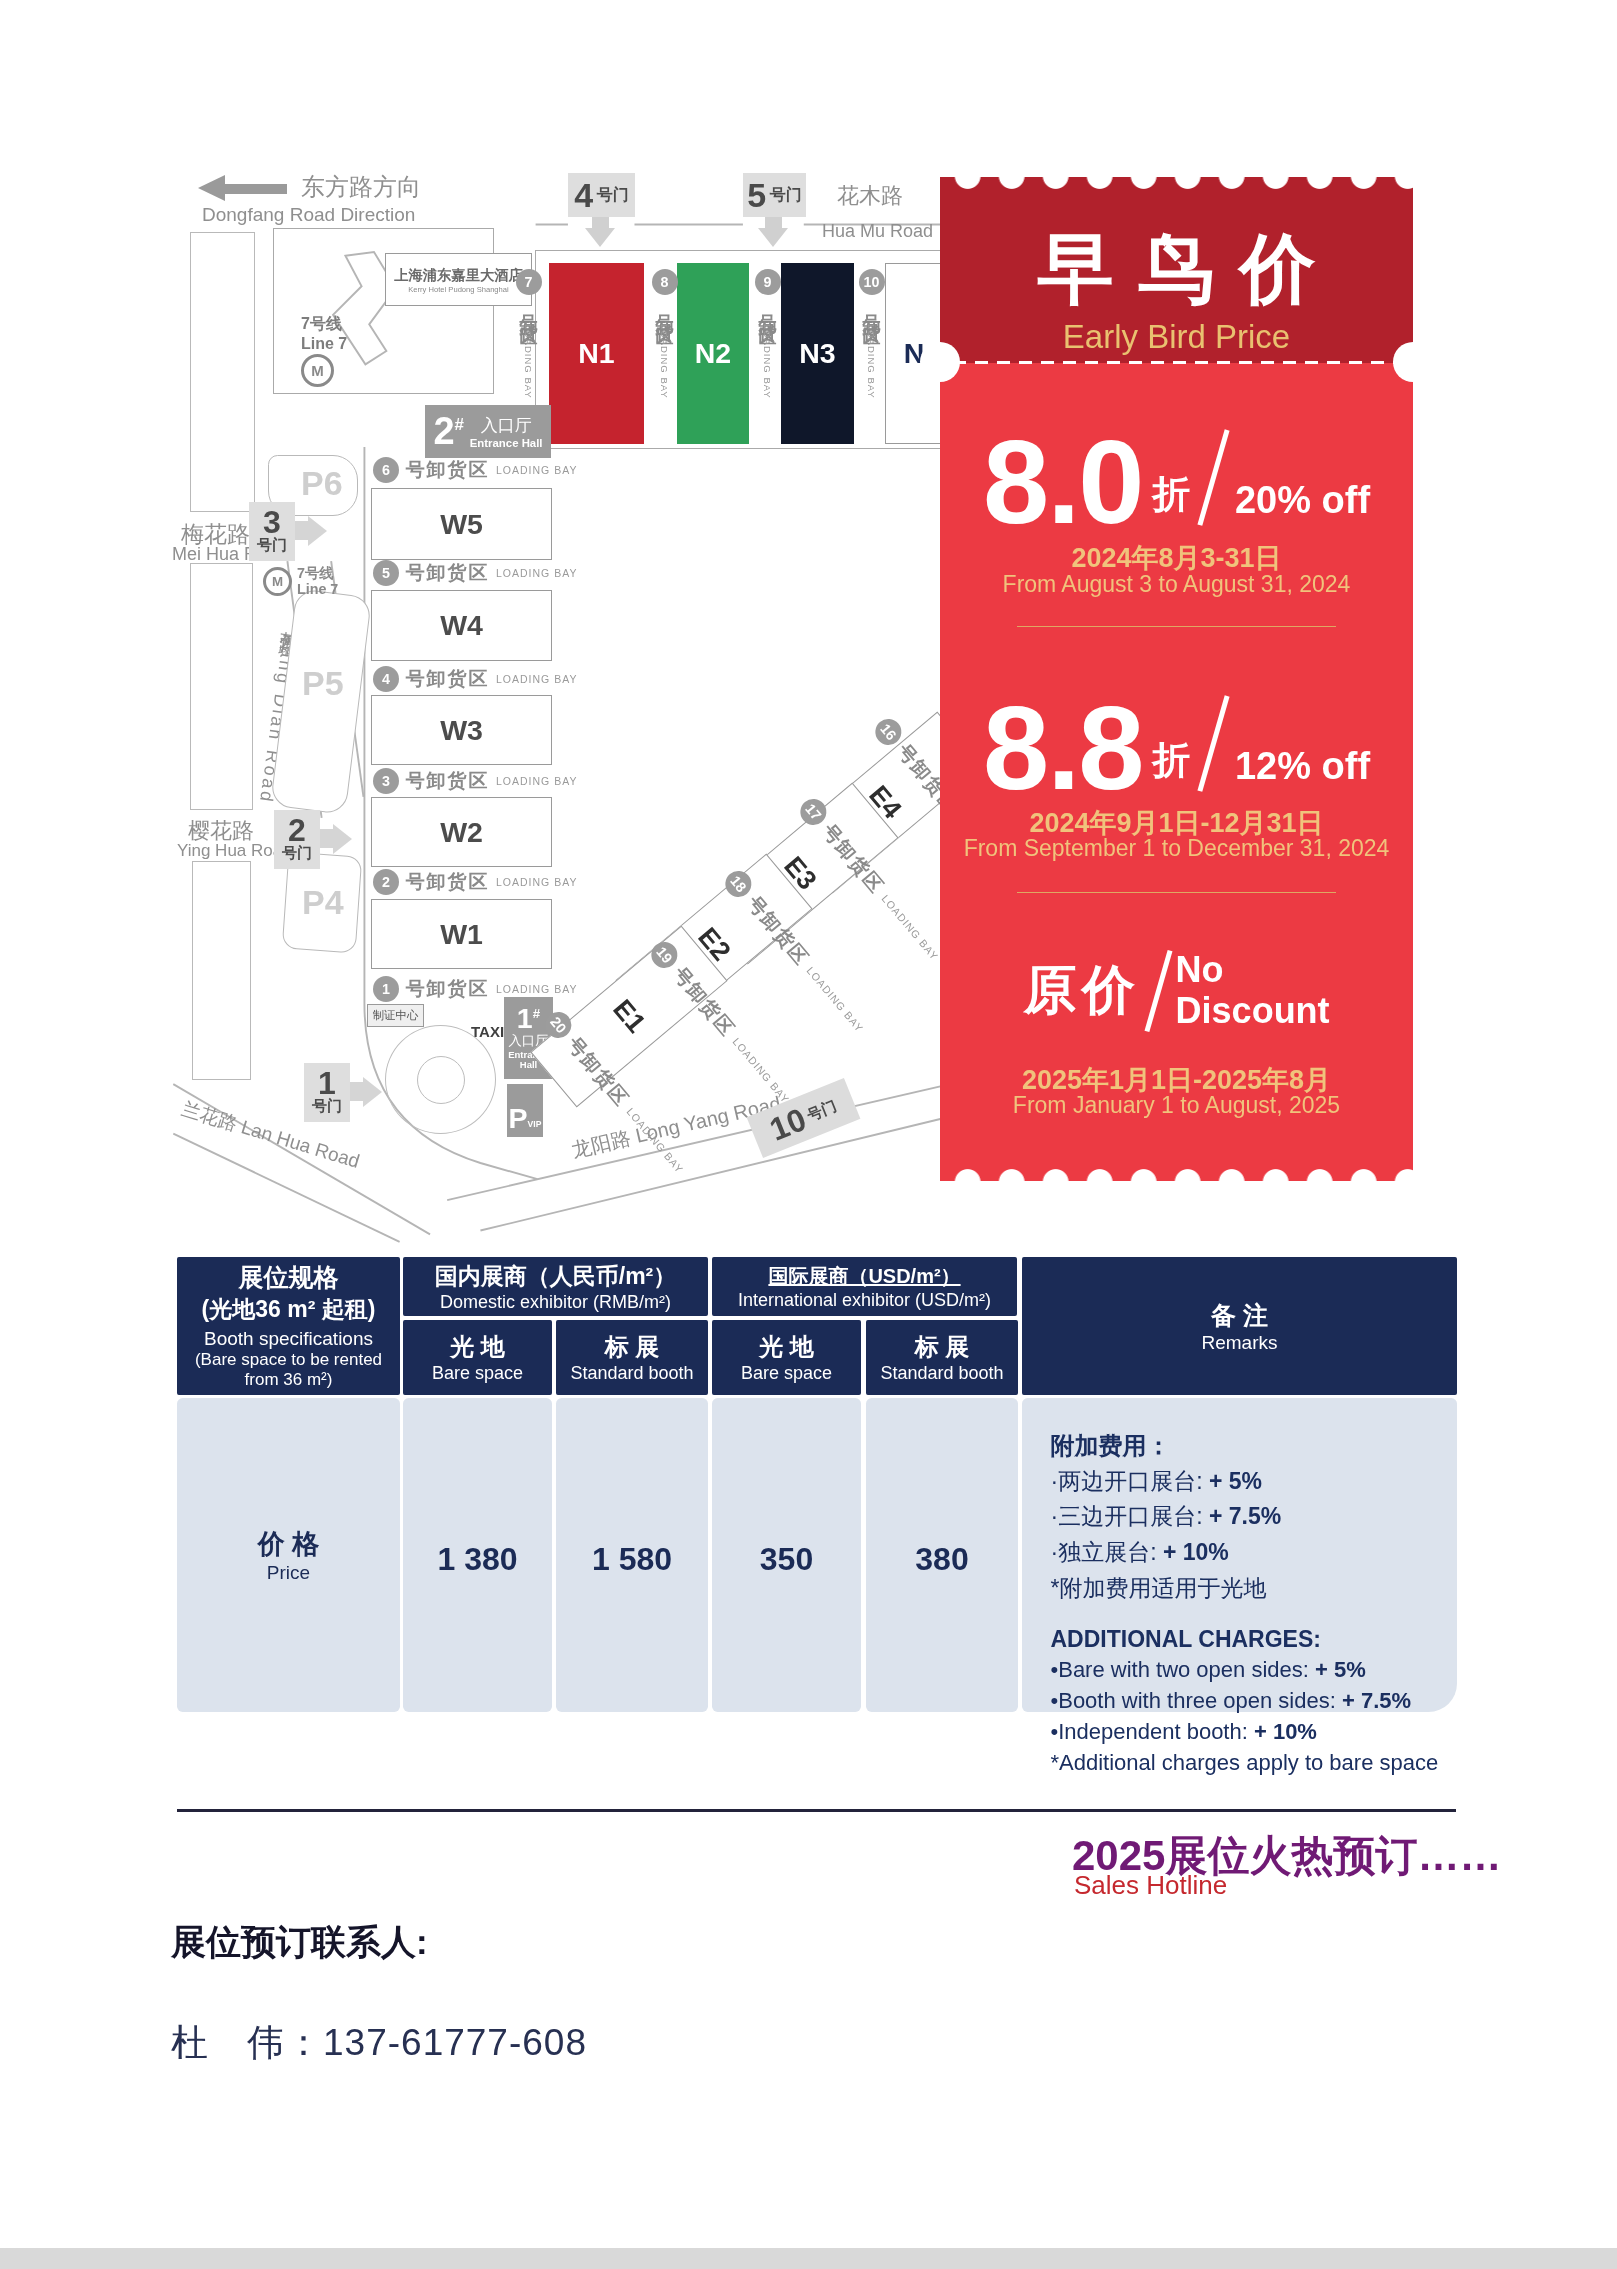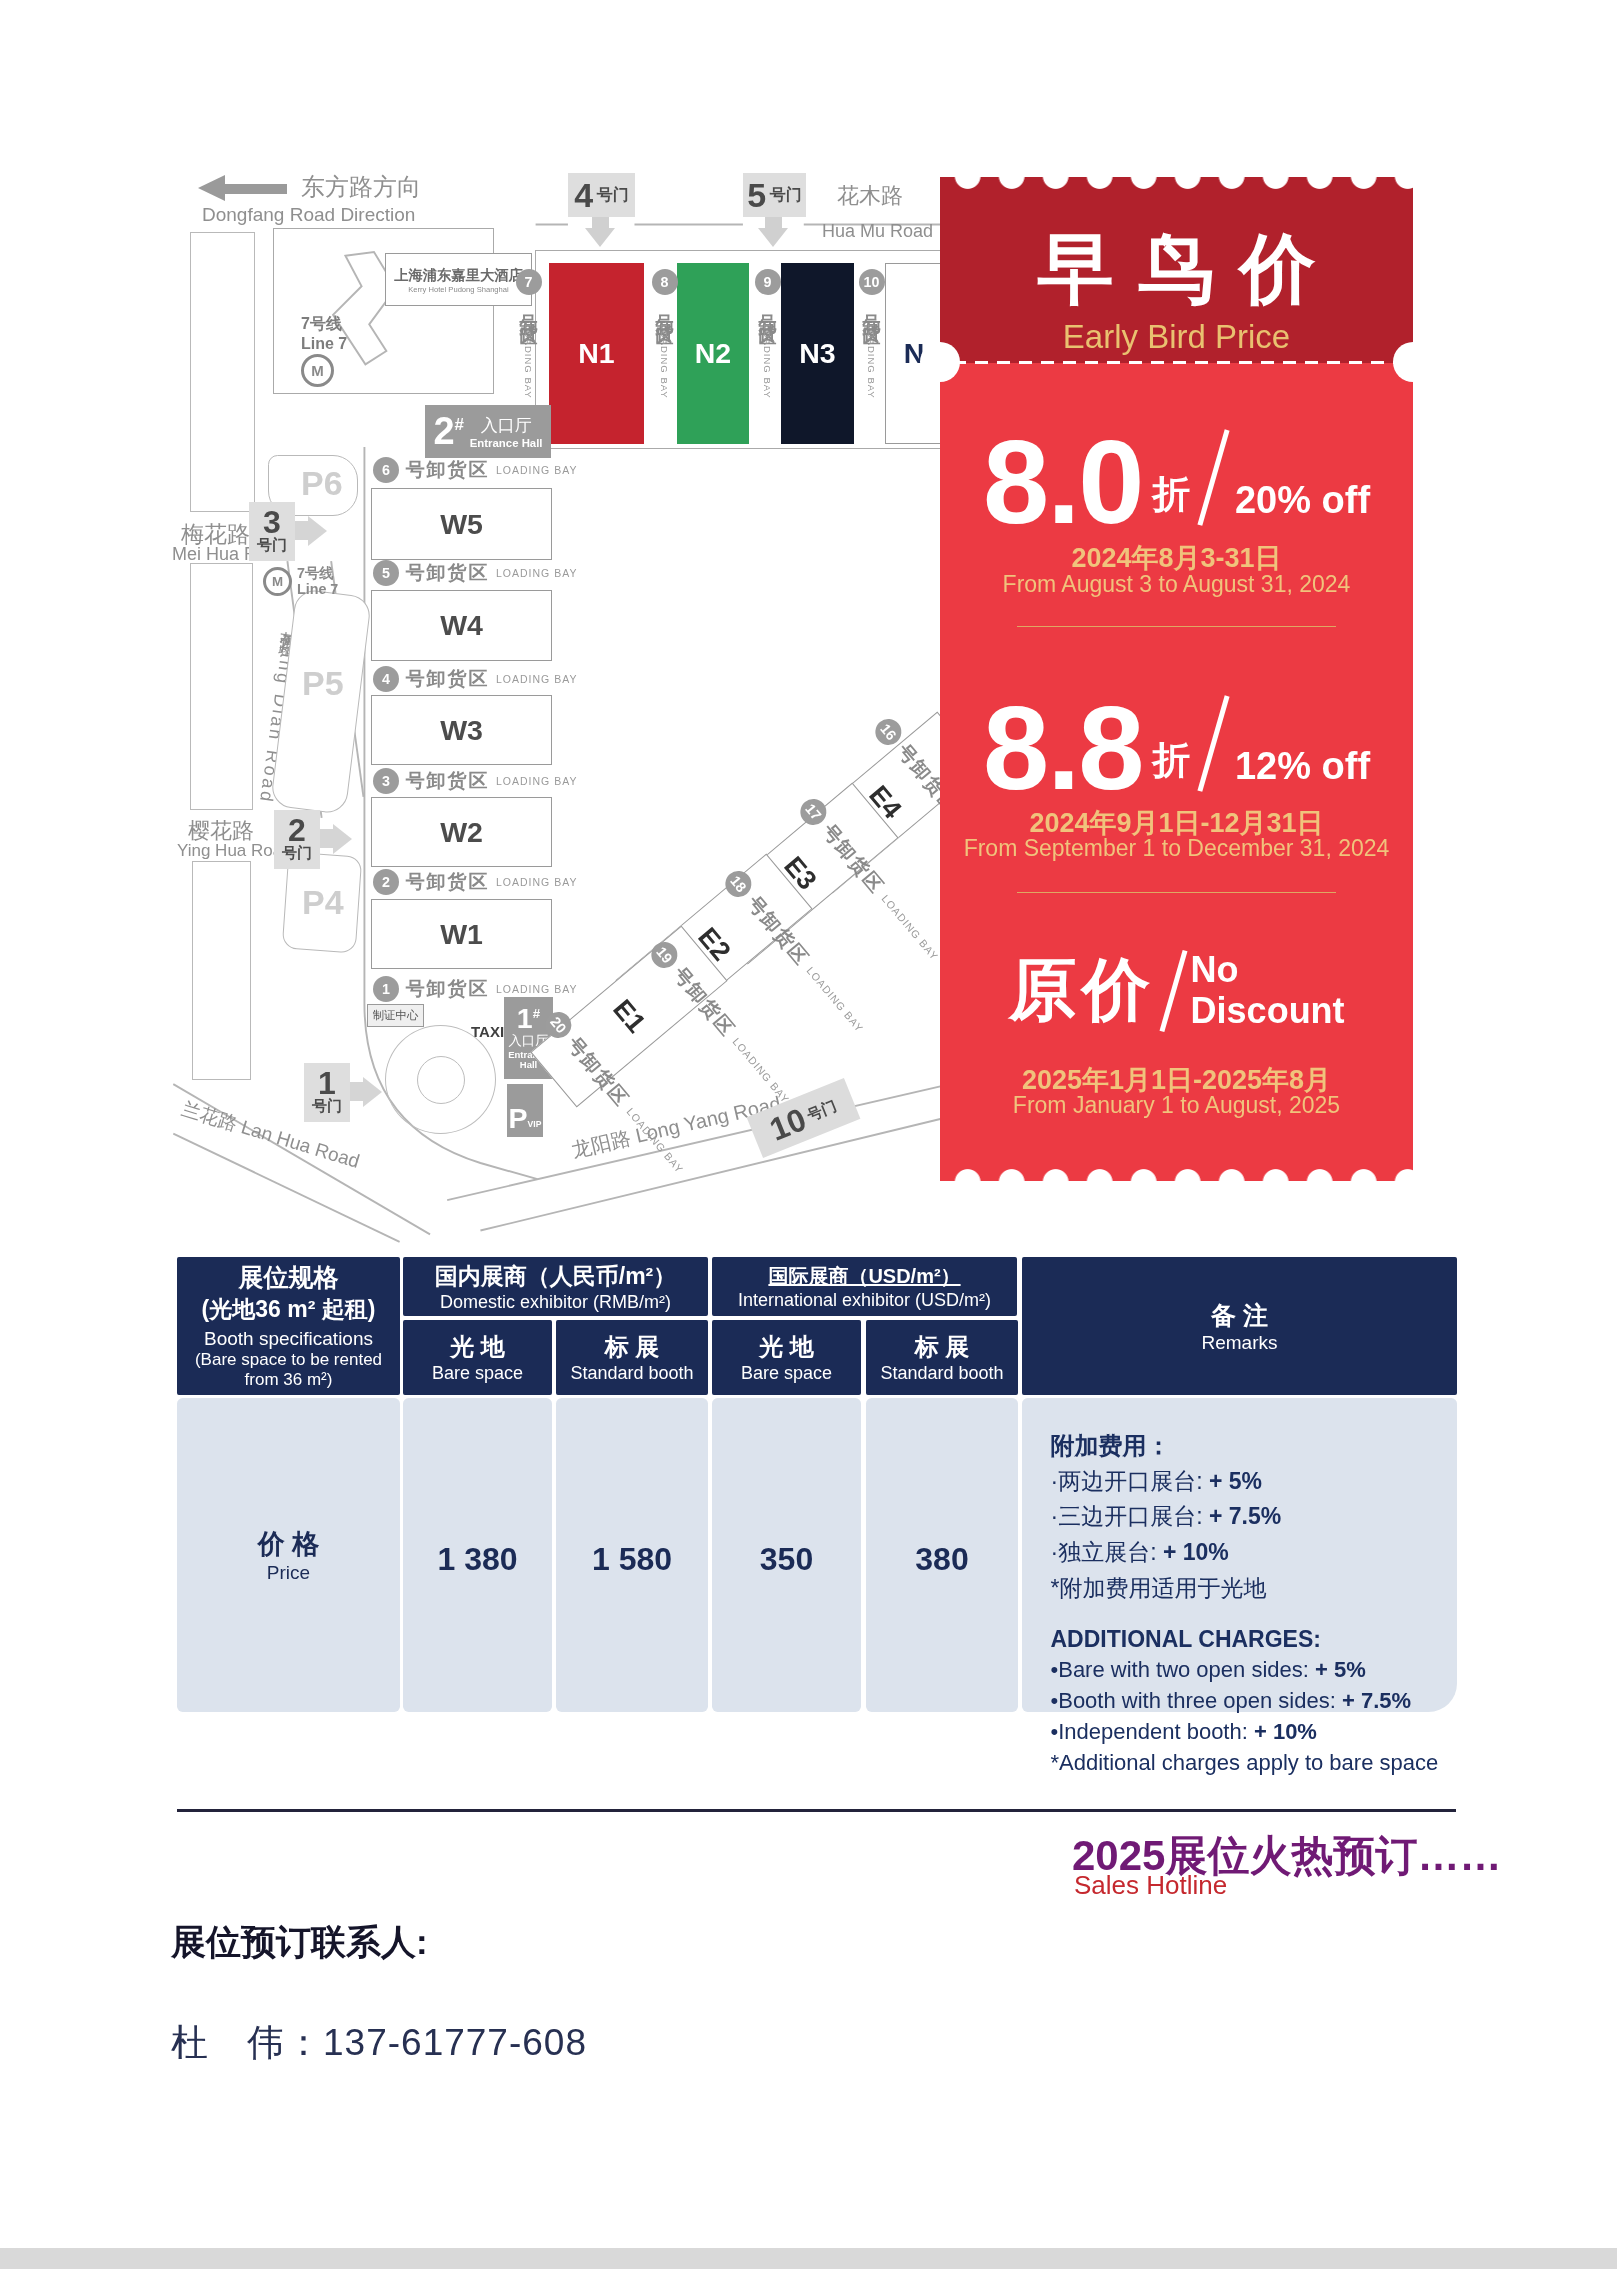--- a/index.html
+++ b/index.html
@@ -352,21 +352,21 @@
       <span class="p-num">8.8</span>
       <span class="p-unit">折</span>
       <span class="p-slash" style="height:99px;"></span>
       <span class="p-off">12% off</span>
     </div>
     <div class="p-date-cn" style="top:628px;">2024年9月1日-12月31日</div>
     <div class="p-date-en" style="top:658px;">From September 1 to December 31, 2024</div>
     <div class="gold-sep" style="top:715px;"></div>
 
     <div class="price-row" style="top:761px;height:105px;align-items:center;">
-      <span style="font-size:68px;font-weight:700;letter-spacing:5.7px;">原价</span>
+      <span style="font-size:53px;font-weight:700;letter-spacing:5.7px;">原价</span>
       <span class="p-slash" style="height:84px;margin:0 15px;"></span>
       <span style="font-size:36px;font-weight:700;line-height:1.12;text-align:left;">
         <span style="display:block;">No</span>
         <span style="display:block;">Discount</span>
       </span>
     </div>
     <div class="p-date-cn" style="top:885px;">2025年1月1日-2025年8月</div>
     <div class="p-date-en" style="top:915px;">From January 1 to August, 2025</div>
 
     <div class="scallop-bottom"></div>

